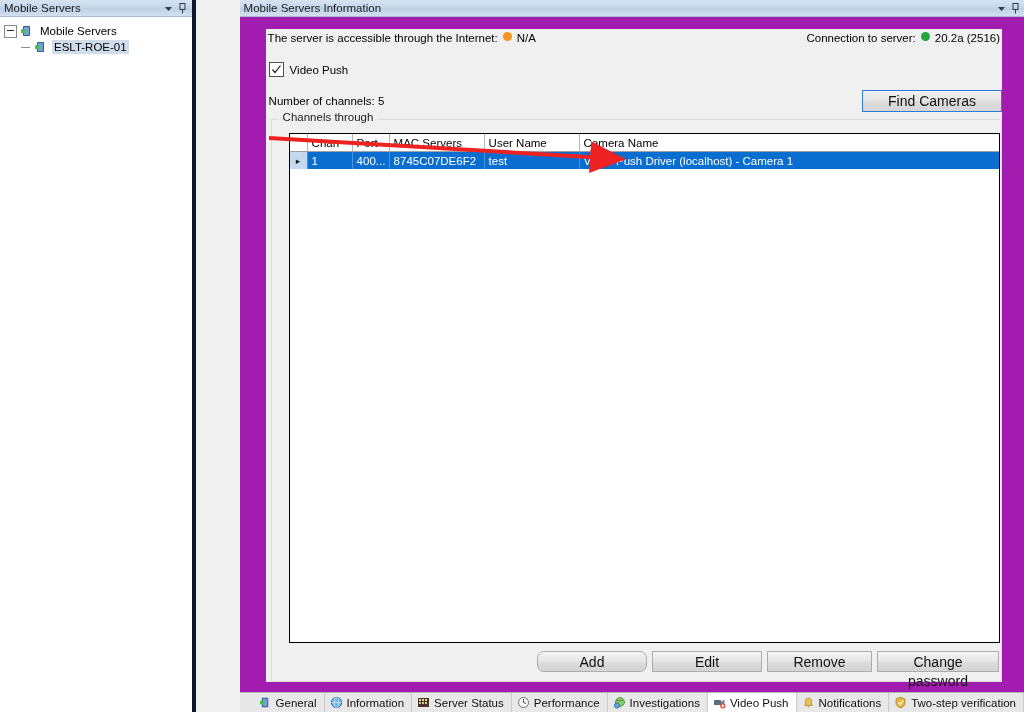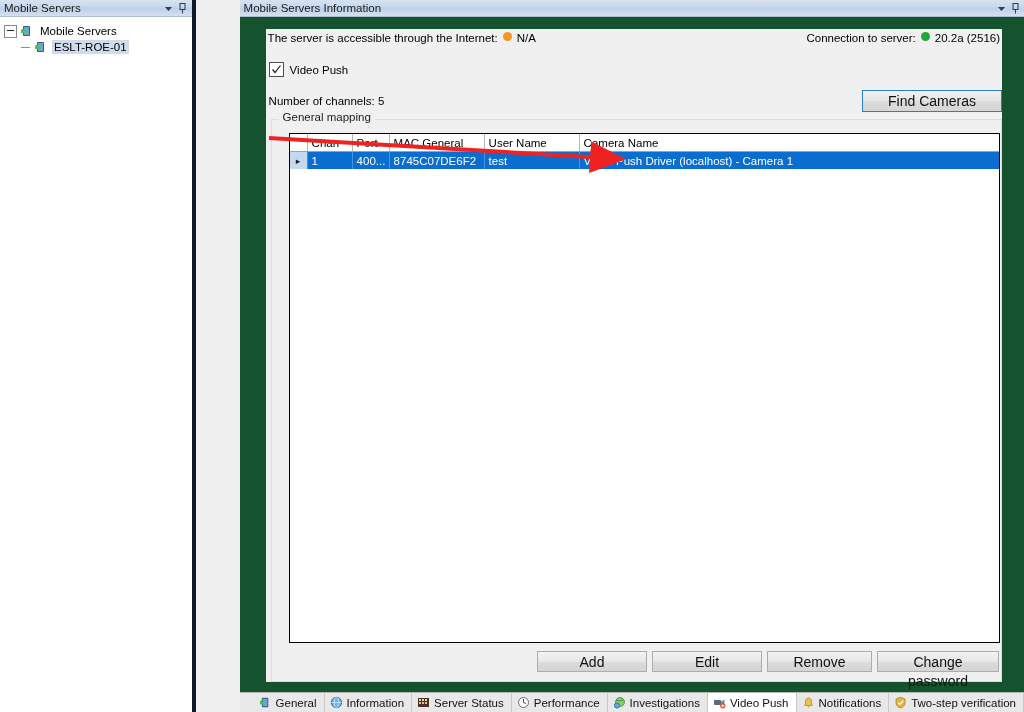--- a/index.html
+++ b/index.html
@@ -116,21 +116,21 @@
     background: #cedceb;
     color: #000;
   }
 
   
   .right-panel {
     flex: 1;
     height: 712px;
     display: flex;
     flex-direction: column;
-    background: #14532d;
+    background: #a21caf;
     box-sizing: border-box;
     position: relative;
     margin-left: 44px;
   }
   .content {
     flex: 1;
     position: relative;
     padding: 0;
   }
   .inner-card {
@@ -297,21 +297,21 @@
     display: flex;
     justify-content: flex-end;
     gap: 5px;
     padding: 8px 1px 0 0;
     height: 23px;
   }
   .btn-action {
     height: 21px;
     line-height: 19px;
   }
-  .w-add    { width: 110px; }
+  .w-add    { width: 110px; border-radius: 7px; }
   .w-edit   { width: 110px; }
   .w-remove { width: 105px; }
   .w-chpw   { width: 122px; }
 
   
   .tabstrip {
     height: 20px;
     min-height: 20px;
     background: #e8e8e8;
     border-top: 1px solid #b6b6b6;
@@ -443,29 +443,29 @@
           <span>Video Push</span>
         </div>
 
         <div class="channels-row">
           <span>Number of channels: 5</span>
           <button class="btn btn-find">Find Cameras</button>
         </div>
 
         <div class="groupbox">
           <div class="gb-frame"></div>
-          <div class="gb-legend">General mapping</div>
+          <div class="gb-legend">Channels through</div>
 
           <div class="gb-body">
             <div class="grid">
               <div class="grid-head">
                 <div class="cell c-ind head-ind"></div>
                 <div class="cell c-chan">Chan</div>
                 <div class="cell c-port">Port</div>
-                <div class="cell c-mac">MAC General</div>
+                <div class="cell c-mac">MAC Servers</div>
                 <div class="cell c-user">User Name</div>
                 <div class="cell c-cam">Camera Name</div>
               </div>
               <div class="grid-row">
                 <div class="cell c-ind row-ind">▸</div>
                 <div class="cell c-chan">1</div>
                 <div class="cell c-port">400...</div>
                 <div class="cell c-mac">8745C07DE6F2</div>
                 <div class="cell c-user">test</div>
                 <div class="cell c-cam">Video Push Driver (localhost) - Camera 1</div>

